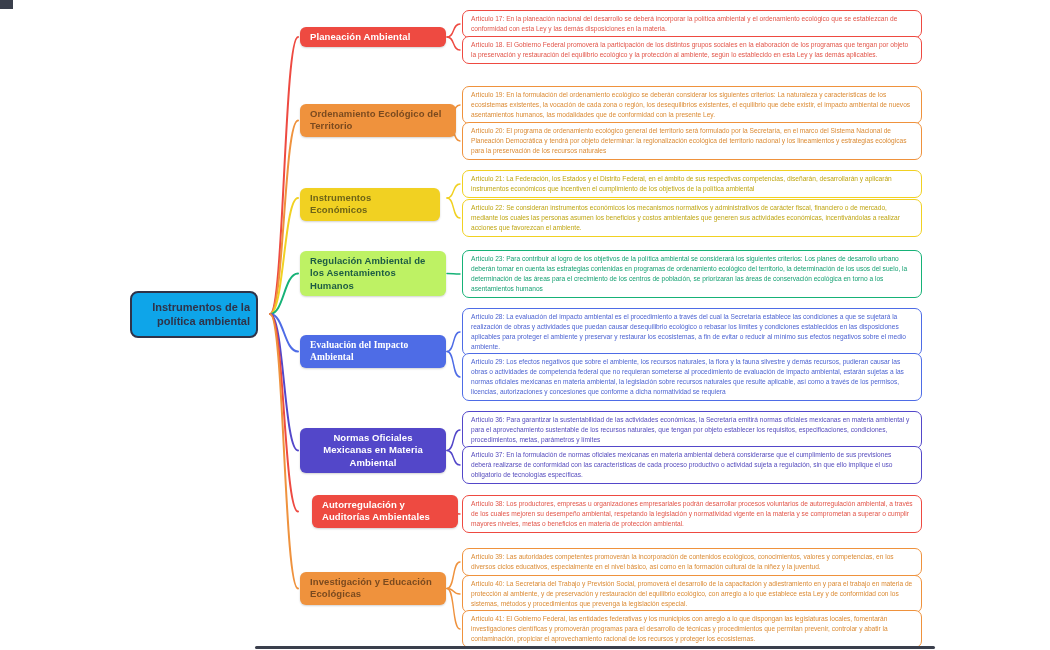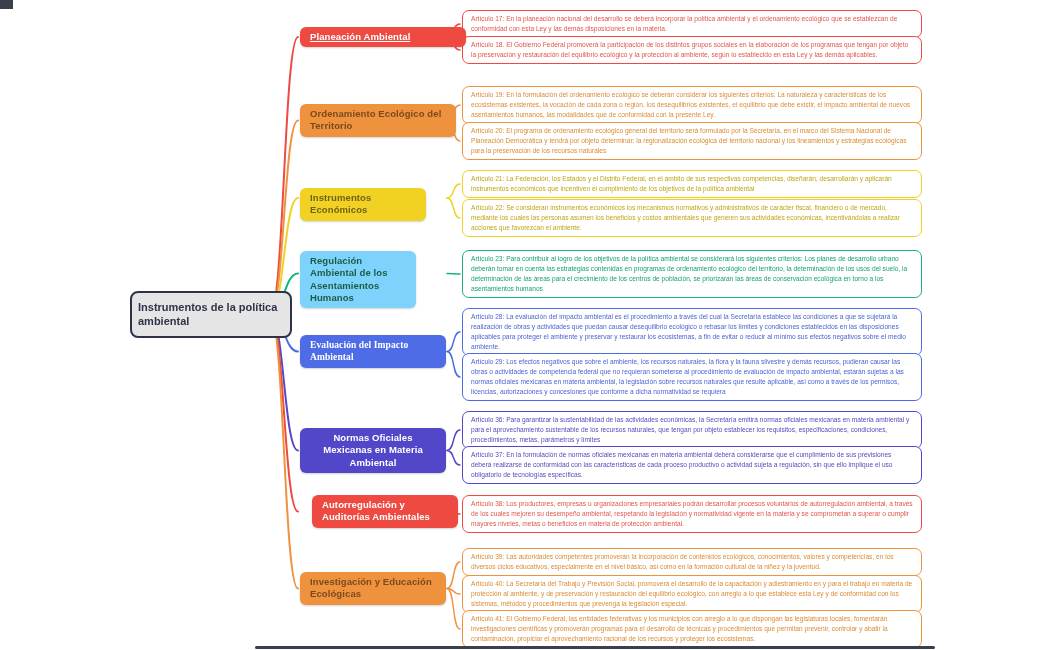--- a/index.html
+++ b/index.html
@@ -4,23 +4,23 @@
 <style>
   html,body{margin:0;padding:0;}
   body{
     width:1050px;height:650px;background:#ffffff;
     font-family:"Liberation Sans", sans-serif;
     overflow:hidden;position:relative;
   }
   #map{position:relative;width:1050px;height:650px;}
   #wires{position:absolute;left:0;top:0;z-index:0;}
   .root{
-    position:absolute;left:130px;top:291px;width:162px;box-sizing:border-box;
-    background:#e5e5e5;border:2px solid #2f3349;border-radius:8px;
-    padding:7px 6px;text-align:left;font-size:11px;font-weight:700;
+    position:absolute;left:130px;top:291px;width:128px;box-sizing:border-box;
+    background:#0ea5e9;border:2px solid #2f3349;border-radius:8px;
+    padding:7px 6px;text-align:right;font-size:11px;font-weight:700;
     color:#2f3349;line-height:1.3;z-index:2;
   }
   .pill{
     position:absolute;box-sizing:border-box;border-radius:6px;
     padding:4px 10px;font-size:9.5px;font-weight:700;line-height:1.3;
     letter-spacing:.1px;z-index:2;box-shadow:0 1px 2px rgba(0,0,0,.18);
     cursor:pointer;
   }
   .article{
     position:absolute;box-sizing:border-box;background:#ffffff;
@@ -55,30 +55,30 @@
       <path d="M 270 314 C 284 314, 284 511.5, 298 511.5" stroke="#ee4a41" stroke-width="2" fill="none" stroke-linecap="round"></path>
       <path d="M 447 511.5 C 455 511.5, 452 514, 460 514" stroke="#ee4a41" stroke-width="1.4" fill="none" stroke-linecap="round"></path>
       <path d="M 270 314 C 284 314, 284 588.5, 298 588.5" stroke="#ef923d" stroke-width="2" fill="none" stroke-linecap="round"></path>
       <path d="M 447 588.5 C 455 588.5, 452 562, 460 562" stroke="#ef923d" stroke-width="1.4" fill="none" stroke-linecap="round"></path>
       <path d="M 447 588.5 C 455 588.5, 452 594, 460 594" stroke="#ef923d" stroke-width="1.4" fill="none" stroke-linecap="round"></path>
       <path d="M 447 588.5 C 455 588.5, 452 629, 460 629" stroke="#ef923d" stroke-width="1.4" fill="none" stroke-linecap="round"></path>
     </svg>
   <div class="root">Instrumentos de la política ambiental</div>
   <div class="corner-mark"></div>
   <div class="bottom-strip"></div>
-<div class="pill" style="left: 300px; top: 27px; width: 166px; background: rgb(238, 74, 65); color: rgb(255, 255, 255); text-decoration: underline;">Planeación Ambiental</div>
+<div class="pill" style="left: 300px; top: 27px; width: 146px; background: rgb(238, 74, 65); color: rgb(255, 255, 255);">Planeación Ambiental</div>
     <div class="article" style="left: 462px; top: 10px; width: 460px; border-color: rgb(238, 74, 65); color: rgb(226, 85, 73);">Artículo 17: En la planeación nacional del desarrollo se deberá incorporar la política ambiental y el ordenamiento ecológico que se establezcan de conformidad con esta Ley y las demás disposiciones en la materia.</div>
     <div class="article" style="left: 462px; top: 36px; width: 460px; border-color: rgb(238, 74, 65); color: rgb(226, 85, 73);">Artículo 18. El Gobierno Federal promoverá la participación de los distintos grupos sociales en la elaboración de los programas que tengan por objeto la preservación y restauración del equilibrio ecológico y la protección al ambiente, según lo establecido en esta Ley y las demás aplicables.</div>
     <div class="pill" style="left: 300px; top: 104px; width: 156px; background: rgb(239, 146, 61); color: rgb(122, 74, 31);">Ordenamiento Ecológico del Territorio</div>
     <div class="article" style="left: 462px; top: 86px; width: 460px; border-color: rgb(239, 146, 61); color: rgb(219, 138, 51);">Artículo 19: En la formulación del ordenamiento ecológico se deberán considerar los siguientes criterios: La naturaleza y características de los ecosistemas existentes, la vocación de cada zona o región, los desequilibrios existentes, el equilibrio que debe existir, el impacto ambiental de nuevos asentamientos humanos, las modalidades que de conformidad con la presente Ley.</div>
     <div class="article" style="left: 462px; top: 122px; width: 460px; border-color: rgb(239, 146, 61); color: rgb(219, 138, 51);">Artículo 20: El programa de ordenamiento ecológico general del territorio será formulado por la Secretaría, en el marco del Sistema Nacional de Planeación Democrática y tendrá por objeto determinar: la regionalización ecológica del territorio nacional y los lineamientos y estrategias ecológicas para la preservación de los recursos naturales</div>
-    <div class="pill" style="left: 300px; top: 188px; width: 126px; background: rgb(241, 209, 34); color: rgb(110, 100, 24);">Instrumentos Económicos</div>
+    <div class="pill" style="left: 300px; top: 188px; width: 140px; background: rgb(241, 209, 34); color: rgb(110, 100, 24);">Instrumentos Económicos</div>
     <div class="article" style="left: 462px; top: 170px; width: 460px; border-color: rgb(241, 209, 34); color: rgb(191, 166, 19);">Artículo 21:  La Federación, los Estados y el Distrito Federal, en el ámbito de sus respectivas competencias, diseñarán, desarrollarán y aplicarán instrumentos económicos que incentiven el cumplimiento de los objetivos de la política ambiental</div>
     <div class="article" style="left: 462px; top: 199px; width: 460px; border-color: rgb(241, 209, 34); color: rgb(191, 166, 19);">Artículo 22: Se consideran instrumentos económicos los mecanismos normativos y administrativos de carácter fiscal, financiero o de mercado, mediante los cuales las personas asumen los beneficios y costos ambientales que generen sus actividades económicas, incentivándolas a realizar acciones que favorezcan el ambiente.</div>
-    <div class="pill" style="left: 300px; top: 251px; width: 116px; background: #7dd3fc; color: rgb(29, 92, 68);">Regulación Ambiental de los Asentamientos Humanos</div>
+    <div class="pill" style="left: 300px; top: 251px; width: 146px; background: #bef264; color: rgb(29, 92, 68);">Regulación Ambiental de los Asentamientos Humanos</div>
     <div class="article" style="left: 462px; top: 250px; width: 460px; border-color: rgb(22, 178, 119); color: rgb(24, 161, 115);">Artículo 23: Para contribuir al logro de los objetivos de la política ambiental se considerará los siguientes criterios: Los planes de desarrollo urbano deberán tomar en cuenta las estrategias contenidas en programas de ordenamiento ecológico del territorio, la determinación de los usos del suelo, la determinación de las áreas para el crecimiento de los centros de población, se priorizaran las áreas de conservación ecológica en torno a los asentamientos humanos</div>
     <div class="pill" style="left: 300px; top: 335px; width: 146px; background: rgb(78, 108, 230); color: rgb(255, 255, 255); font-family: Liberation Serif, serif;">Evaluación del Impacto Ambiental</div>
     <div class="article" style="left: 462px; top: 308px; width: 460px; border-color: rgb(78, 108, 230); color: rgb(76, 99, 210);">Artículo 28: La evaluación del impacto ambiental es el procedimiento a través del cual la Secretaría establece las condiciones a que se sujetará la realización de obras y actividades que puedan causar desequilibrio ecológico o rebasar los límites y condiciones establecidos en las disposiciones aplicables para proteger el ambiente y preservar y restaurar los ecosistemas, a fin de evitar o reducir al mínimo sus efectos negativos sobre el medio ambiente.</div>
     <div class="article" style="left: 462px; top: 353px; width: 460px; border-color: rgb(78, 108, 230); color: rgb(76, 99, 210);">Artículo 29: Los efectos negativos que sobre el ambiente, los recursos naturales, la flora y la fauna silvestre y demás recursos, pudieran causar las obras o actividades de competencia federal que no requieran someterse al procedimiento de evaluación de impacto ambiental, estarán sujetas a las normas oficiales mexicanas en materia ambiental, la legislación sobre recursos naturales que resulte aplicable, así como a través de los permisos, licencias, autorizaciones y concesiones que conforme a dicha normatividad se requiera</div>
     <div class="pill" style="left: 300px; top: 428px; width: 146px; background: rgb(83, 71, 201); color: rgb(255, 255, 255); text-align: center;">Normas Oficiales Mexicanas en Materia Ambiental</div>
     <div class="article" style="left: 462px; top: 411px; width: 460px; border-color: rgb(83, 71, 201); color: rgb(85, 75, 189);">Artículo 36: Para garantizar la sustentabilidad de las actividades económicas, la Secretaría emitirá normas oficiales mexicanas en materia ambiental y para el aprovechamiento sustentable de los recursos naturales, que tengan por objeto establecer los requisitos, especificaciones, condiciones, procedimientos, metas, parámetros y límites</div>
     <div class="article" style="left: 462px; top: 446px; width: 460px; border-color: rgb(83, 71, 201); color: rgb(85, 75, 189);">Artículo 37: En la formulación de normas oficiales mexicanas en materia ambiental deberá considerarse que el cumplimiento de sus previsiones deberá realizarse de conformidad con las características de cada proceso productivo o actividad sujeta a regulación, sin que ello implique el uso obligatorio de tecnologías específicas.</div>
     <div class="pill" style="left: 300px; top: 495px; width: 146px; background: rgb(238, 74, 65); color: rgb(255, 255, 255); margin-left: 12px;">Autorregulación y Auditorías Ambientales</div>
     <div class="article" style="left: 462px; top: 495px; width: 460px; border-color: rgb(238, 74, 65); color: rgb(226, 85, 73);">Artículo 38: Los productores, empresas u organizaciones empresariales podrán desarrollar procesos voluntarios de autorregulación ambiental, a través de los cuales mejoren su desempeño ambiental, respetando la legislación y normatividad vigente en la materia y se comprometan a superar o cumplir mayores niveles, metas o beneficios en materia de protección ambiental.</div>
     <div class="pill" style="left: 300px; top: 572px; width: 146px; background: rgb(239, 146, 61); color: rgb(122, 74, 31);">Investigación y Educación Ecológicas</div>

